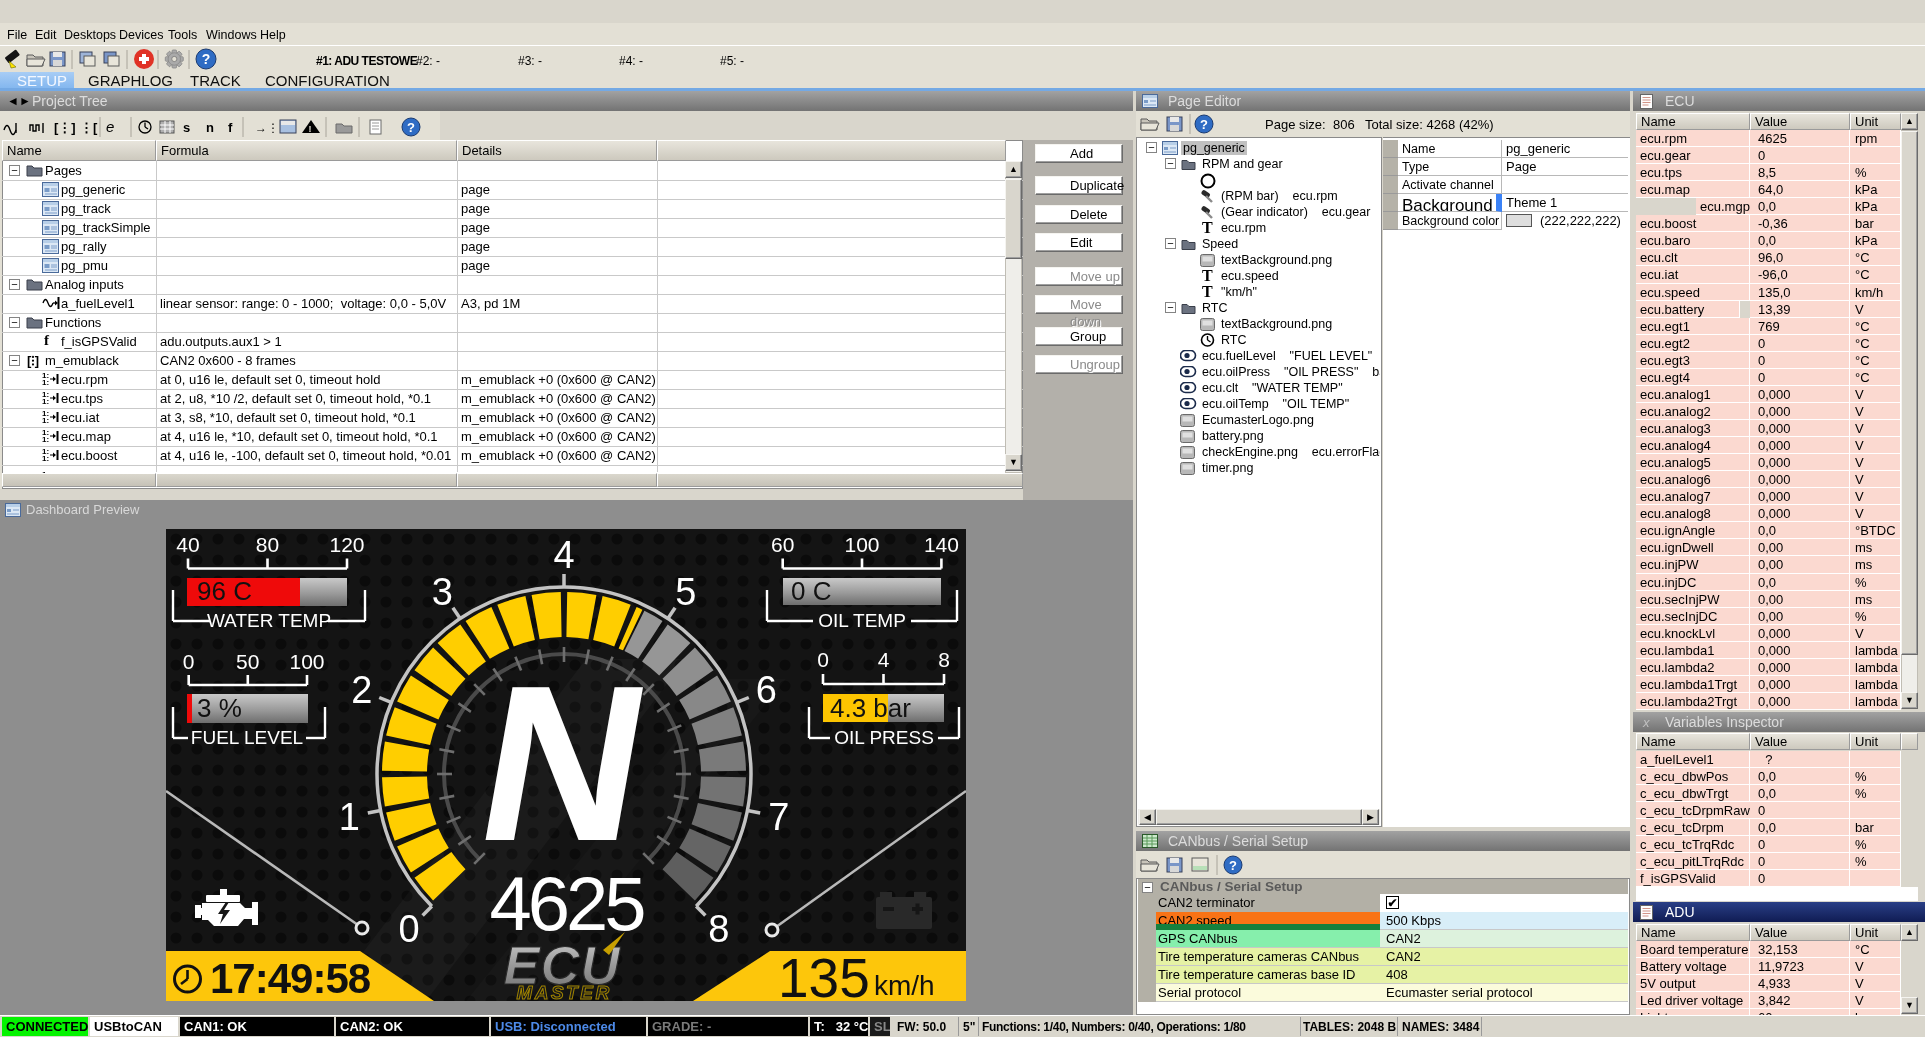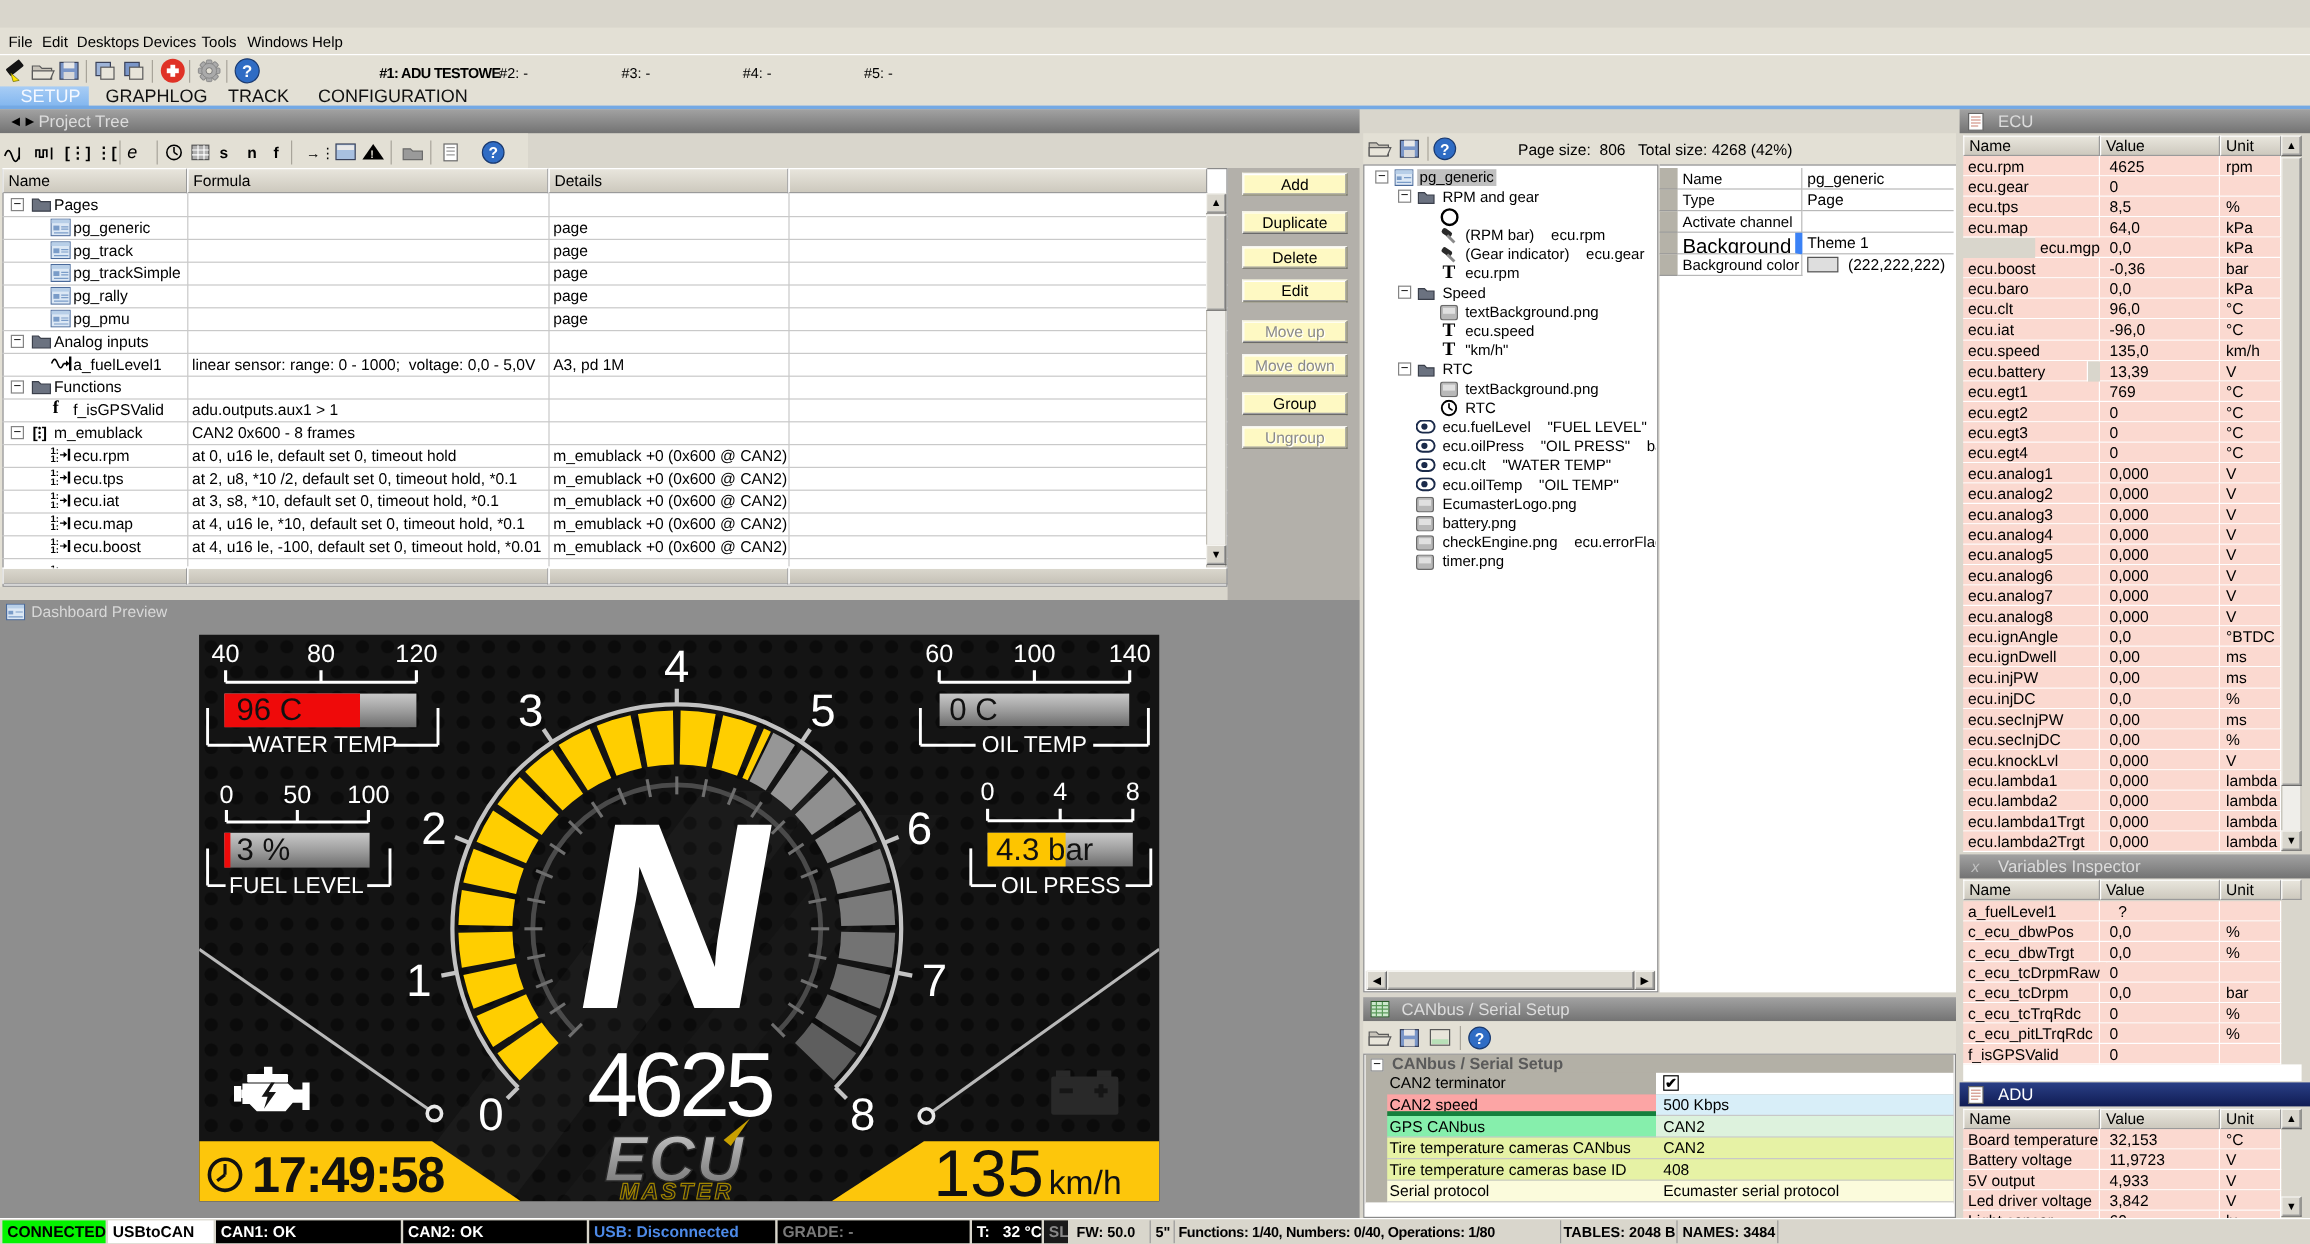--- a/index.html
+++ b/index.html
@@ -9,21 +9,21 @@
 .winbtn { position:absolute; top:3px; width:19px; height:17px; background:#d6d3ca; border:1px solid #fff; border-right-color:#404040; border-bottom-color:#404040; box-shadow:inset -1px -1px 0 #808080; font-size:10px; font-weight:bold; text-align:center; line-height:15px; color:#000; }
 .menubar { left:0; top:23px; width:1925px; height:24px; }
 .menubar span { position:absolute; top:5px; font-size:12.5px; color:#000; }
 .toolbar { left:0; top:47px; width:1925px; height:25px; }
 .tabsrow { left:0; top:72px; width:1925px; height:16px; }
 .tabsel { position:absolute; left:0; top:72px; width:74px; height:19px; background:linear-gradient(180deg,#a8cdf5,#7db3ee); }
 .tabsrow span { position:absolute; top:0px; font-size:15px; color:#101010; }
 .bluebar { left:0; top:88px; width:1925px; height:3px; background:#74a9e4; }
 .phdr { position:absolute; height:20px; background:linear-gradient(180deg,#a2a2a2,#737373); color:#dcdcdc; font-size:14px; }
 .phdr .t { position:absolute; left:32px; top:2px; }
-.btn { position:absolute; width:88px; height:19px; background:#fef9c3; border:1px solid #f5f4f0; border-right-color:#6a6a6a; border-bottom-color:#6a6a6a; box-shadow:inset -1px -1px 0 #a0a0a0, inset 1px 1px 0 #fff; text-align:center; line-height:17px; font-size:13px; color:#000; }
+.btn { position:absolute; width:88px; height:19px; background:#ffffff; border:1px solid #f5f4f0; border-right-color:#6a6a6a; border-bottom-color:#6a6a6a; box-shadow:inset -1px -1px 0 #a0a0a0, inset 1px 1px 0 #fff; text-align:left; line-height:17px; font-size:13px; color:#000;padding-left:34px; }
 .btn.dis { color:#8a8a8a; text-shadow:1px 1px 0 #fff; }
 .cell { position:absolute; overflow:hidden; white-space:nowrap; }
 .thead { background:linear-gradient(180deg,#e8e5dc,#cdc9be); border-right:1px solid #9a9a9a; border-bottom:1px solid #9a9a9a; border-top:1px solid #fff; border-left:1px solid #fff; color:#000; font-size:13px; padding:1px 3px 0 4px; }
 .pinkrow { background:#fbd9d0; border-bottom:1px solid #fff; border-right:1px solid #fff; color:#000; font-size:13px; padding:1px 3px 0 6px; }
 .treerow { color:#000; font-size:13px; white-space:nowrap; position:absolute; }
 .scroll-v { position:absolute; width:17px; background:#efeeea; border:1px solid #c0bdb4; }
 .sbtn { position:absolute; width:17px; height:17px; background:#d9d6cd; border:1px solid #f5f4f0; border-right-color:#6a6a6a; border-bottom-color:#6a6a6a; box-shadow:inset -1px -1px 0 #a0a0a0; font-size:9px; text-align:center; line-height:15px; color:#000; }
 .gridline { position:absolute; background:#c9c9c9; }
 .ebox { position:absolute; width:11px; height:11px; border:1px solid #848484; background:#fff; font-size:11px; line-height:9px; text-align:center; color:#000; }
 </style></head><body>
@@ -545,20 +545,32 @@
             </linearGradient>
           </defs>
 <g font-family="Liberation Sans, sans-serif" font-style="italic" font-weight="bold" text-anchor="middle">
 <text x="396" y="455" font-size="54" fill="url(#ecug)" stroke="#2a2a2a" stroke-width="1.2" letter-spacing="1">ECU</text>
 <text x="398" y="470" font-size="19" fill="#1a1a1a" stroke="#a08400" stroke-width="1" letter-spacing="2.5">MASTER</text>
 </g>
 <polygon points="437,421 459,403 443,426" fill="#c79f00"></polygon>
         </svg>
       </div>
     </div>
+    <div class="phdr" style="left:1136px;top:91px;width:494px">
+      <svg style="position:absolute;left:6px;top:3px" width="16" height="14">
+        <rect x="0.5" y="0.5" width="15" height="13" fill="#dce8f5" stroke="#4a6a9a"></rect>
+        <rect x="1" y="1" width="14" height="3" fill="#b8cfe8"></rect>
+        <rect x="2" y="6" width="4" height="3" fill="#7a9cc8"></rect>
+        <g stroke="#7a9cc8">
+          <line x1="8" y1="7" x2="14" y2="7"></line>
+          <line x1="2" y1="11" x2="14" y2="11"></line>
+        </g>
+      </svg>
+      <div class="t">Page Editor</div>
+    </div>
     <div class="abs" style="left:1136px;top:111px;width:494px;height:26px;background:#e3e0d5">
 <svg style="position:absolute;left:0;top:0" width="110" height="26">
 <path d="M5 8 h6 l2 2 h8 v9 h-16 z" fill="#c8c4ba" stroke="#5a5a5a"></path>
         <path d="M5 12 h18 l-3 7 h-15 z" fill="#e8e5da" stroke="#5a5a5a"></path>
 <rect x="31" y="6" width="15" height="14" fill="#7a96c8" stroke="#39415a"></rect>
         <rect x="34" y="6" width="9" height="5" fill="#e8e8e8"></rect>
         <rect x="34" y="14" width="9" height="6" fill="#d8d8d8"></rect>
 <line x1="54" y1="3" x2="54" y2="23" stroke="#a8a49a"></line>
 <circle cx="68" cy="13" r="9" fill="#2f6cc4" stroke="#1a3a70"></circle>
         <text x="68" y="18" font-size="13" font-weight="bold" fill="#fff" text-anchor="middle">?</text>
@@ -718,21 +730,21 @@
         <text x="97" y="19" font-size="13" font-weight="bold" fill="#fff" text-anchor="middle">?</text>
 </svg>
     </div>
     <div class="abs" style="left:1136px;top:878px;width:494px;height:137px;background:#fff;border:1px solid #8a8a8a"></div>
     <div class="abs" style="left:1138px;top:879px;width:490px;height:124px;background:#b3b0a6"></div>
     <div class="ebox" style="left:1142px;top:882px">−</div>
     <div class="abs" style="left:1160px;top:879px;font-weight:bold;color:#5a5a5a;font-size:13.5px">CANbus / Serial Setup</div>
     <div class="cell" style="left:1156px;top:894px;width:224px;height:18px;background:#b3b0a6;padding:1px 0 0 2px;font-size:13px">CAN2 terminator</div>
     <div class="cell" style="left:1380px;top:894px;width:248px;height:18px;background:#fff"></div>
     <div class="abs" style="left:1386px;top:896px;width:13px;height:13px;background:#fff;border:1.5px solid #000;font-size:12px;line-height:12px;font-weight:bold;text-align:center">✔</div>
-    <div class="cell" style="left:1156px;top:912px;width:224px;height:18px;background:#fca5a5;padding:1px 0 0 2px;font-size:13px;border-bottom:4px solid #15803d">CAN2 speed</div>
+    <div class="cell" style="left:1156px;top:912px;width:224px;height:18px;background:#f97316;padding:1px 0 0 2px;font-size:13px;border-bottom:6px solid #15803d">CAN2 speed</div>
     <div class="cell" style="left:1380px;top:912px;width:248px;height:18px;background:#d8eef8;padding:1px 0 0 6px;font-size:13px;border-bottom:1px solid #c8c8c8">500 Kbps</div>
     <div class="cell" style="left:1156px;top:930px;width:224px;height:18px;background:#86efac;padding:1px 0 0 2px;font-size:13px;border-bottom:1px solid #c8c8c8">GPS CANbus</div>
     <div class="cell" style="left:1380px;top:930px;width:248px;height:18px;background:#ddf2dd;padding:1px 0 0 6px;font-size:13px;border-bottom:1px solid #c8c8c8">CAN2</div>
     <div class="cell" style="left:1156px;top:948px;width:224px;height:18px;background:#e6f2a5;padding:1px 0 0 2px;font-size:13px;border-bottom:1px solid #c8c8c8">Tire temperature cameras CANbus</div>
     <div class="cell" style="left:1380px;top:948px;width:248px;height:18px;background:#e6f2a5;padding:1px 0 0 6px;font-size:13px;border-bottom:1px solid #c8c8c8">CAN2</div>
     <div class="cell" style="left:1156px;top:966px;width:224px;height:18px;background:#e6f2a5;padding:1px 0 0 2px;font-size:13px;border-bottom:1px solid #c8c8c8">Tire temperature cameras base ID</div>
     <div class="cell" style="left:1380px;top:966px;width:248px;height:18px;background:#e6f2a5;padding:1px 0 0 6px;font-size:13px;border-bottom:1px solid #c8c8c8">408</div>
     <div class="cell" style="left:1156px;top:984px;width:224px;height:18px;background:#fbfbdc;padding:1px 0 0 2px;font-size:13px;border-bottom:1px solid #c8c8c8">Serial protocol</div>
     <div class="cell" style="left:1380px;top:984px;width:248px;height:18px;background:#fbfbdc;padding:1px 0 0 6px;font-size:13px;border-bottom:1px solid #c8c8c8">Ecumaster serial protocol</div>
     <div class="abs" style="left:1138px;top:1002px;width:490px;height:10px;background:#fff"></div>

